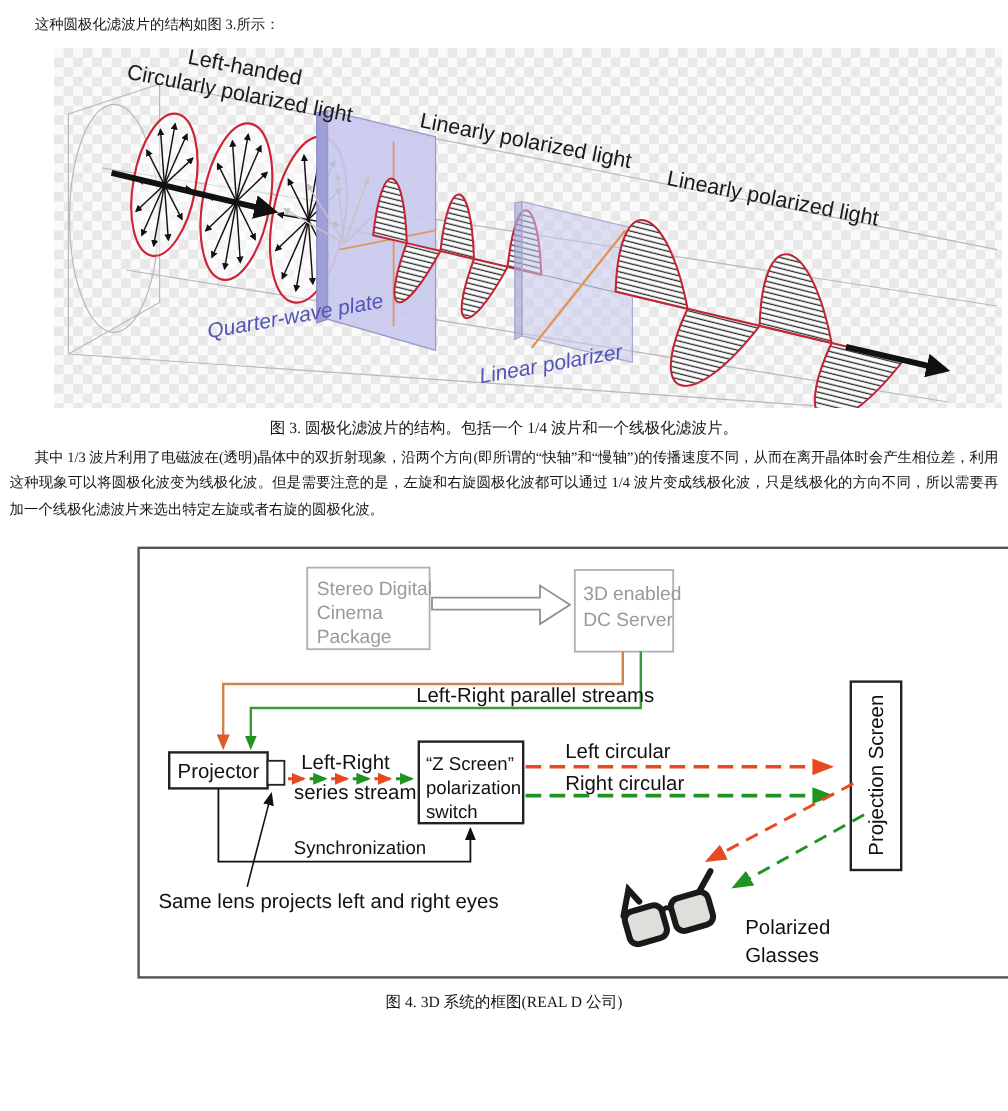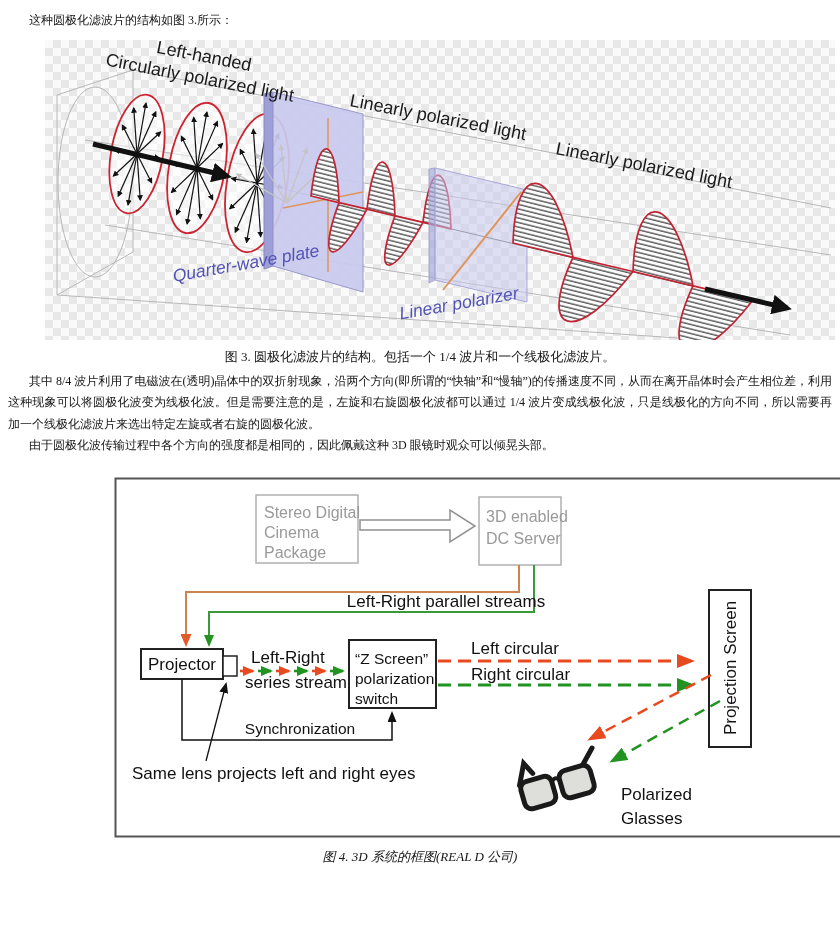--- a/index.html
+++ b/index.html
@@ -6,21 +6,21 @@
   body{width:840px;height:926px;box-sizing:border-box;padding:10px 8px 0 8px;overflow:hidden;
        font-family:"Liberation Serif","DejaVu Serif",serif;color:#151515;}
   p{margin:0;line-height:21.6px;font-size:12px;text-align:justify;text-indent:1.75em;}
   .intro{margin-bottom:0;}
   .fig3wrap{width:790px;height:300px;margin:8px 0 0 37px;position:relative;
        background-color:#fafafa;
        background-image:linear-gradient(45deg,#e8e8e8 25%,transparent 25%,transparent 75%,#e8e8e8 75%),
                         linear-gradient(45deg,#e8e8e8 25%,transparent 25%,transparent 75%,#e8e8e8 75%);
        background-size:16px 16px;background-position:0 0,8px 8px;}
   .cap{font-size:13px;text-align:center;margin:6px 0 4px;line-height:21px;}
-  .cap4{margin-top:8px;font-style:italic;}
+  .cap4{margin-top:8px;}
   .fig4wrap{width:754px;height:361px;margin:20px 0 0 70px;padding-left:36px;}
   .flab{font:18px "Liberation Sans",sans-serif;fill:#1a1a1a;}
   .fpur{font:italic 17.5px "Liberation Sans",sans-serif;}
   .f4{font:17px "Liberation Sans",sans-serif;fill:#111;}
   .f4s{font:15.5px "Liberation Sans",sans-serif;fill:#111;}
   .f4g{font:16px "Liberation Sans",sans-serif;fill:#9a9a9a;}
 </style>
 </head>
 <body>
 
@@ -156,22 +156,21 @@
   </g>
   <g transform="translate(415,269) rotate(-10)">
     <text class="fpur" text-anchor="middle" fill="#5353b5">Linear polarizer</text>
   </g>
 </svg>
 </div>
 
 <div class="cap">图 3. 圆极化滤波片的结构。包括一个 1/4 波片和一个线极化滤波片。</div>
 
 <div>
-  <p>其中 8/4 波片利用了电磁波在(透明)晶体中的双折射现象，沿两个方向(即所谓的“快轴”和“慢轴”)的传播速度不同，从而在离开晶体时会产生相位差，利用这种现象可以将圆极化波变为线极化波。但是需要注意的是，左旋和右旋圆极化波都可以通过 1/4 波片变成线极化波，只是线极化的方向不同，所以需要再加一个线极化滤波片来选出特定左旋或者右旋的圆极化波。</p>
-  <p>由于圆极化波传输过程中各个方向的强度都是相同的，因此佩戴这种 3D 眼镜时观众可以倾晃头部。</p>
+  <p>其中 1/3 波片利用了电磁波在(透明)晶体中的双折射现象，沿两个方向(即所谓的“快轴”和“慢轴”)的传播速度不同，从而在离开晶体时会产生相位差，利用这种现象可以将圆极化波变为线极化波。但是需要注意的是，左旋和右旋圆极化波都可以通过 1/4 波片变成线极化波，只是线极化的方向不同，所以需要再加一个线极化滤波片来选出特定左旋或者右旋的圆极化波。</p>
 </div>
 
 <div class="fig4wrap">
 <svg viewBox="0 0 754 361" width="754" height="361">
   <defs>
     <marker id="f4red" markerWidth="12" markerHeight="10" refX="10" refY="5" orient="auto" markerUnits="userSpaceOnUse">
           <path d="M0,0L12,5L0,10Z" fill="#e8491f"></path>
         </marker>
     <marker id="f4green" markerWidth="12" markerHeight="10" refX="10" refY="5" orient="auto" markerUnits="userSpaceOnUse">
           <path d="M0,0L12,5L0,10Z" fill="#209320"></path>

